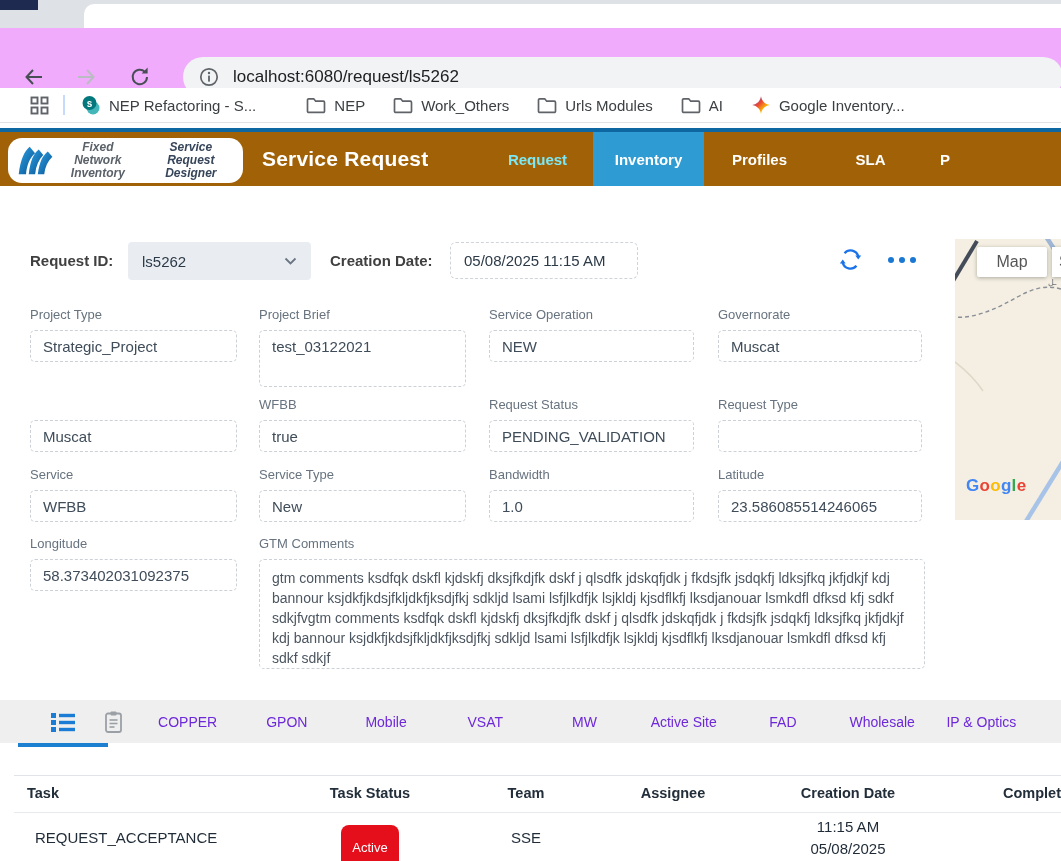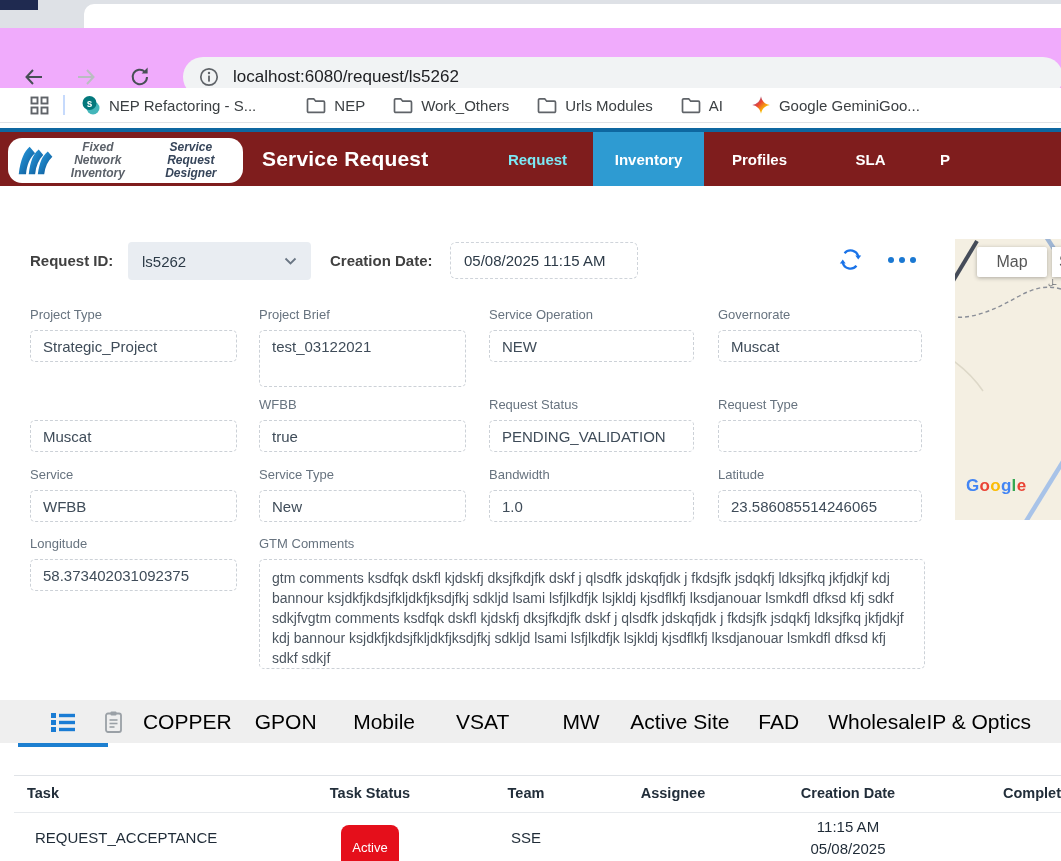--- a/index.html
+++ b/index.html
@@ -16,21 +16,21 @@
   .tb-icon { position:absolute; width:24px; height:24px; display:flex; align-items:center; justify-content:center; }
   .urlpill { position:absolute; left:183px; top:29px; width:880px; height:40px; background:#f1f3f4; border-radius:20px; display:flex; align-items:center; padding-left:16px; }
   .url-text { margin-left:14px; font-size:17px; color:#202124; }
   .bookmarksbar { position:absolute; left:0; top:88px; width:1061px; height:34px; background:#fff; display:flex; align-items:center; padding-left:30px; }
   .bm-sep { width:2px; height:20px; background:#c6dafc; margin:0 16px 0 14px; }
   .bm-item { display:flex; align-items:center; gap:8px; font-size:15px; color:#3c4043; margin-right:28px; white-space:nowrap; }
   .bm-item.first { margin-right:50px; }
   .bm-line { position:absolute; left:0; top:122px; width:1061px; height:1px; background:#e0e2e6; }
 
   
-  .appheader { position:absolute; left:0; top:128px; width:1061px; height:58px; background:#7f1d1d; }
+  .appheader { position:absolute; left:0; top:128px; width:1061px; height:58px; background:#a16207; }
   .appheader .topstrip { position:absolute; left:0; top:0; width:100%; height:4px; background:#0e67a0; }
   .brandpill { position:absolute; left:8px; top:10px; width:235px; height:45px; background:#fff; border-radius:14px; display:flex; align-items:center; padding:0 8px; }
   .brand-t1 { font-style:italic; font-weight:bold; font-size:12px; line-height:13px; color:#5b6169; text-align:center; margin-left:3px; }
   .brand-t2 { font-style:italic; font-weight:bold; font-size:12px; line-height:13px; color:#36455a; text-align:center; margin-left:10px; }
   .apptitle { position:absolute; left:262px; top:4px; height:54px; display:flex; align-items:center; font-size:21px; font-weight:bold; color:#fff; letter-spacing:.2px; }
   .appnav { position:absolute; left:482px; top:4px; height:54px; right:0; display:flex; }
   .navitem { width:111px; display:flex; align-items:center; justify-content:center; font-size:15px; font-weight:bold; color:#fff; cursor:pointer; }
   .navitem.active { color:#7ce8f4; }
   .navitem.hl { background:#2e9bd2; }
   .navitem.cut { width:30px; justify-content:flex-start; padding-left:14px; }
@@ -55,21 +55,21 @@
 
   
   .flabel { position:absolute; font-size:13px; color:#67737f; }
   .fbox { position:absolute; border:1px dashed #ccd1d7; border-radius:5px; font-size:15px; color:#3f4c59; padding:0 12px; height:32px; display:flex; align-items:center; background:#fff; white-space:nowrap; overflow:hidden; }
   .fbox.tall { height:57px; align-items:flex-start; padding-top:7px; }
   .fbox.gtm { height:110px; align-items:flex-start; padding:8px 12px; font-size:14px; line-height:20px; white-space:normal; color:#4c5660; }
 
   
   .tstrip { position:absolute; left:0; top:700px; width:1061px; height:43px; background:#efefef; display:flex; align-items:center; padding:0 30px 0 38px; }
   .ticon { width:50px; display:flex; justify-content:center; cursor:pointer; }
-  .ttab { flex:1; text-align:center; font-size:21px; color:#000000; cursor:pointer; white-space:nowrap; }
+  .ttab { flex:1; text-align:center; font-size:14px; color:#6d28d9; cursor:pointer; white-space:nowrap; }
   .inkbar { position:absolute; left:18px; top:743px; width:90px; height:4px; background:#1d7fd0; }
 
   
   .t-topline { position:absolute; left:14px; top:775px; width:1047px; height:1px; background:#e0e3e7; }
   .t-headline { position:absolute; left:14px; top:812px; width:1047px; height:1px; background:#e7eaed; }
   .th { position:absolute; top:785px; font-size:14.5px; font-weight:bold; color:#222e3a; }
   .td { position:absolute; font-size:15px; color:#1f2b37; }
   .badge { display:inline-block; background:#e50f1b; color:#fff; font-size:13px; padding:15px 11px; border-radius:8px; }
   .center { text-align:center; }
 </style>
@@ -183,21 +183,21 @@
             <linearGradient id="gem" x1="0" y1="0" x2="1" y2="1">
               <stop offset="0" stop-color="#4285F4"></stop>
               <stop offset="0.4" stop-color="#EA4335"></stop>
               <stop offset="0.7" stop-color="#FBBC05"></stop>
               <stop offset="1" stop-color="#34A853"></stop>
             </linearGradient>
           </defs>
           <path d="M12 1.5 C13.2 7.5 16.5 10.8 22.5 12 C16.5 13.2 13.2 16.5 12 22.5 C10.8 16.5 7.5 13.2 1.5 12 C7.5 10.8 10.8 7.5 12 1.5 Z" fill="url(#gem)"></path>
         </svg>
     </span>
-    <span>Google GeminiGoo...</span>
+    <span>Google Inventory...</span>
   </span>
 </div>
 <div class="bm-line"></div>
 
 <div class="appheader">
   <div class="topstrip"></div>
   <div class="brandpill">
     <span style="display:flex;">
       <svg width="40" height="33" viewBox="0 0 44 34">
           <defs>

